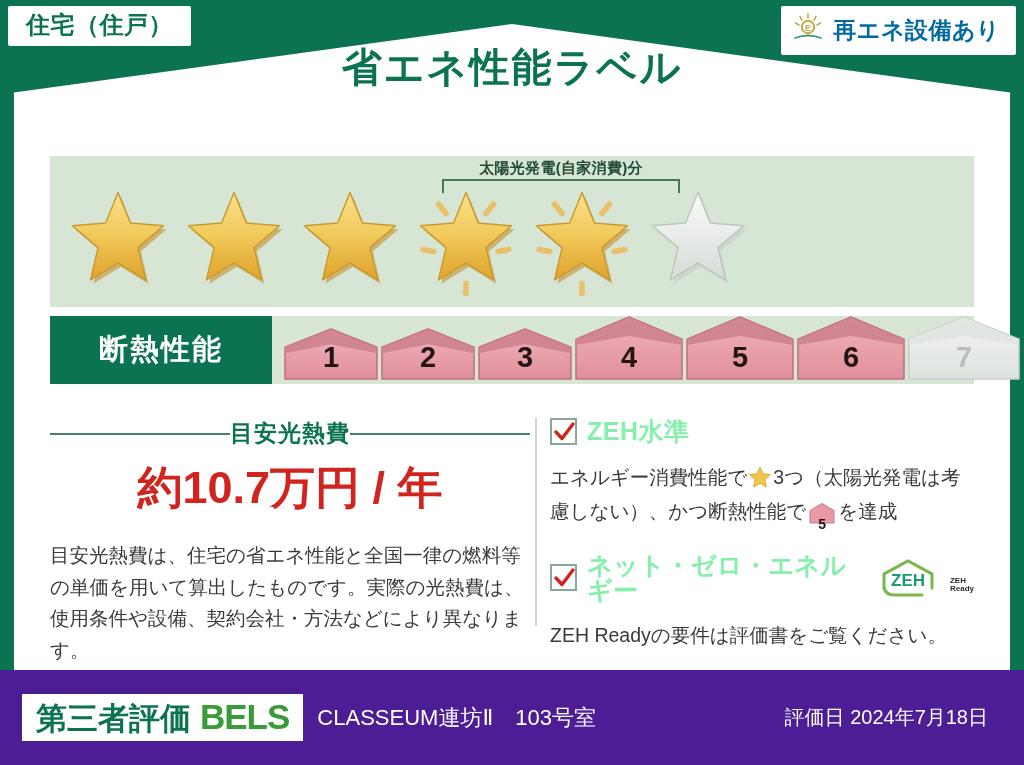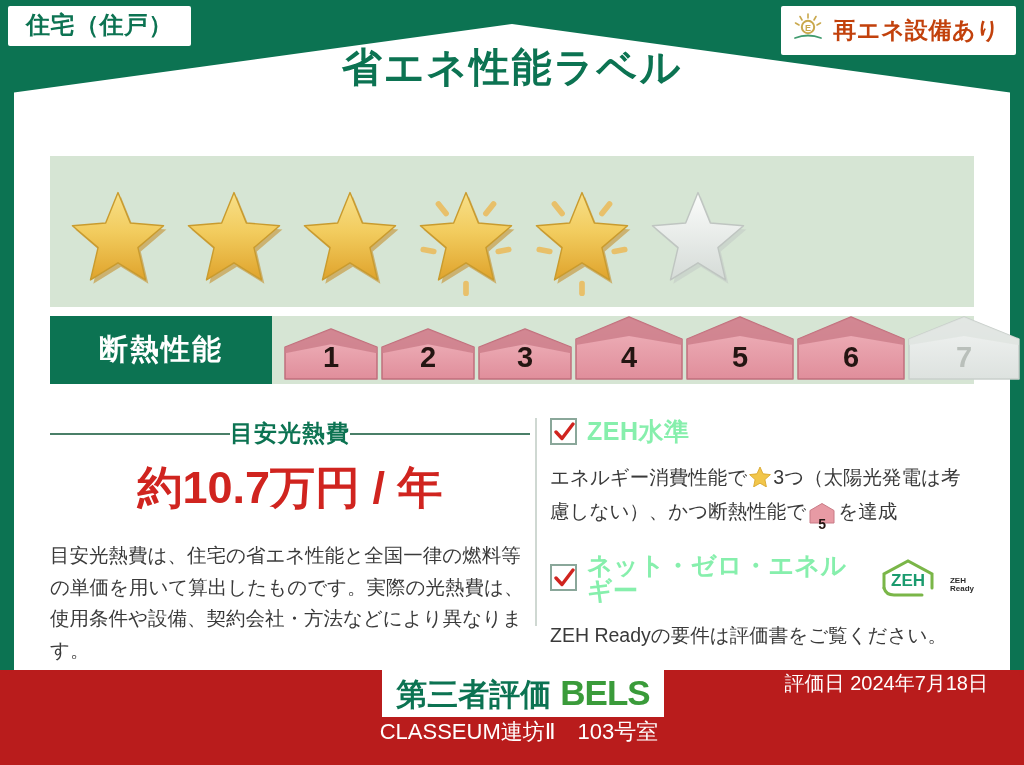--- a/index.html
+++ b/index.html
@@ -30,21 +30,21 @@
   #badge-building-type .badge-text {
     font-size: 24px; font-weight: bold; color: #0c7352;
     letter-spacing: 0.5px; line-height: 1;
   }
   #badge-renewable {
     right: 8px; top: 6px;
     padding: 5px 16px 6px 10px;
     gap: 8px;
   }
   #badge-renewable .badge-text {
-    font-size: 23px; font-weight: bold; color: #c2410c;
+    font-size: 23px; font-weight: bold; color: #0369a1;
     letter-spacing: 0.5px; line-height: 1;
   }
 
   
   #panel {
     position: absolute;
     left: 14px; top: 24px; width: 996px; height: 646px;
     background: #ffffff;
     clip-path: polygon(0% 10.6%, 50% 0%, 100% 10.6%, 100% 100%, 0% 100%);
   }
@@ -181,22 +181,22 @@
   }
   #zeh-logo { margin-left: 8px; display: inline-flex; align-items: flex-end; gap: 14px; }
   #zeh-ready-text {
     font-size: 8px; font-weight: bold; color: #2c2c2c;
     line-height: 1.05; text-align: left; padding-bottom: 4px;
   }
 
   
   #footer {
     position: absolute; left: 0; right: 0; bottom: 0; height: 95px;
-    background: #b91c1c;
-    display: flex; align-items: center; flex-direction: column;
+    background: #4c1d95;
+    display: flex; align-items: center;
   }
   #bels-badge {
     background: #ffffff; margin-left: 22px;
     padding: 5px 14px 7px 14px;
     display: flex; align-items: baseline; gap: 9px;
   }
   #bels-jp {
     font-size: 31px; font-weight: bold; color: #0c7352; letter-spacing: 0px; line-height: 1;
   }
   #bels-en {
@@ -241,20 +241,24 @@
 
   <div id="title-block">
     <div id="title-main">省エネ性能ラベル</div>
   </div>
 
   <div id="perf-area">
 
     <div class="perf-row" id="row-energy">
       <div class="perf-value">
 
+        <div id="solar-annot">
+          <div id="solar-annot-text">太陽光発電(自家消費)分</div>
+          <div id="solar-bracket"></div>
+        </div>
 
         <div id="stars-wrap">
             <div class="star-cell">
       <svg width="104" height="112" viewBox="-4 -4 106 118">
         <defs>
           <linearGradient id="gold1" x1="0" y1="0" x2="0" y2="1">
             <stop offset="0%" stop-color="#f7e08a"></stop>
             <stop offset="45%" stop-color="#f2cc5e"></stop>
             <stop offset="100%" stop-color="#dfa32c"></stop>
           </linearGradient>

